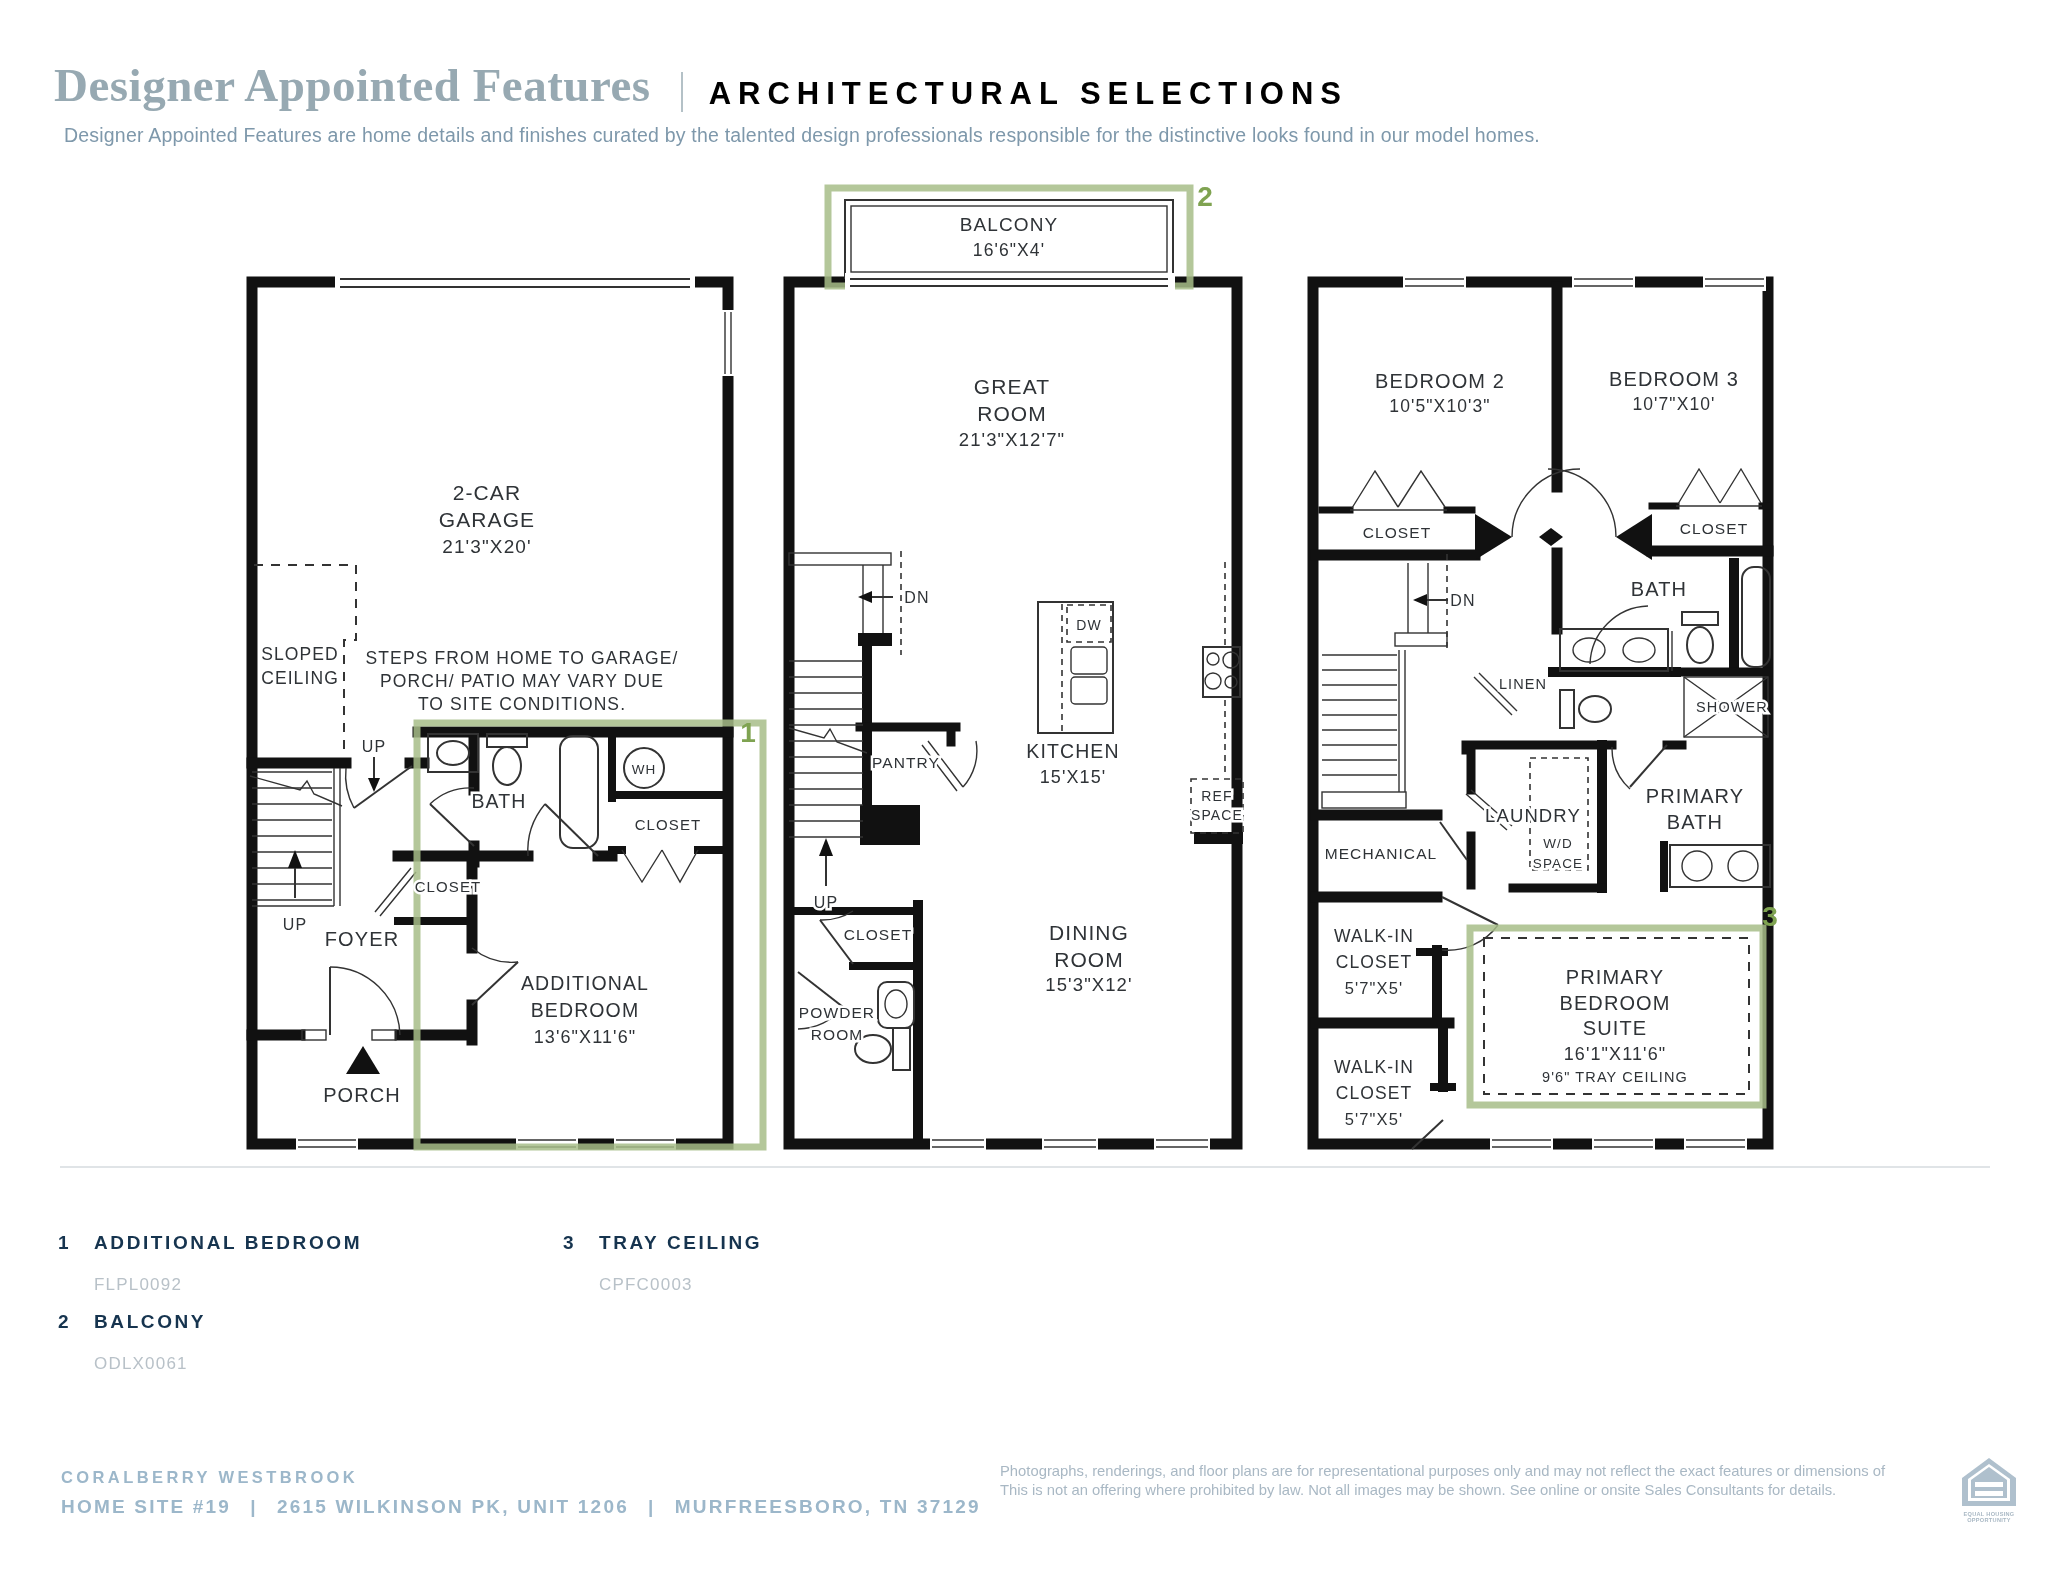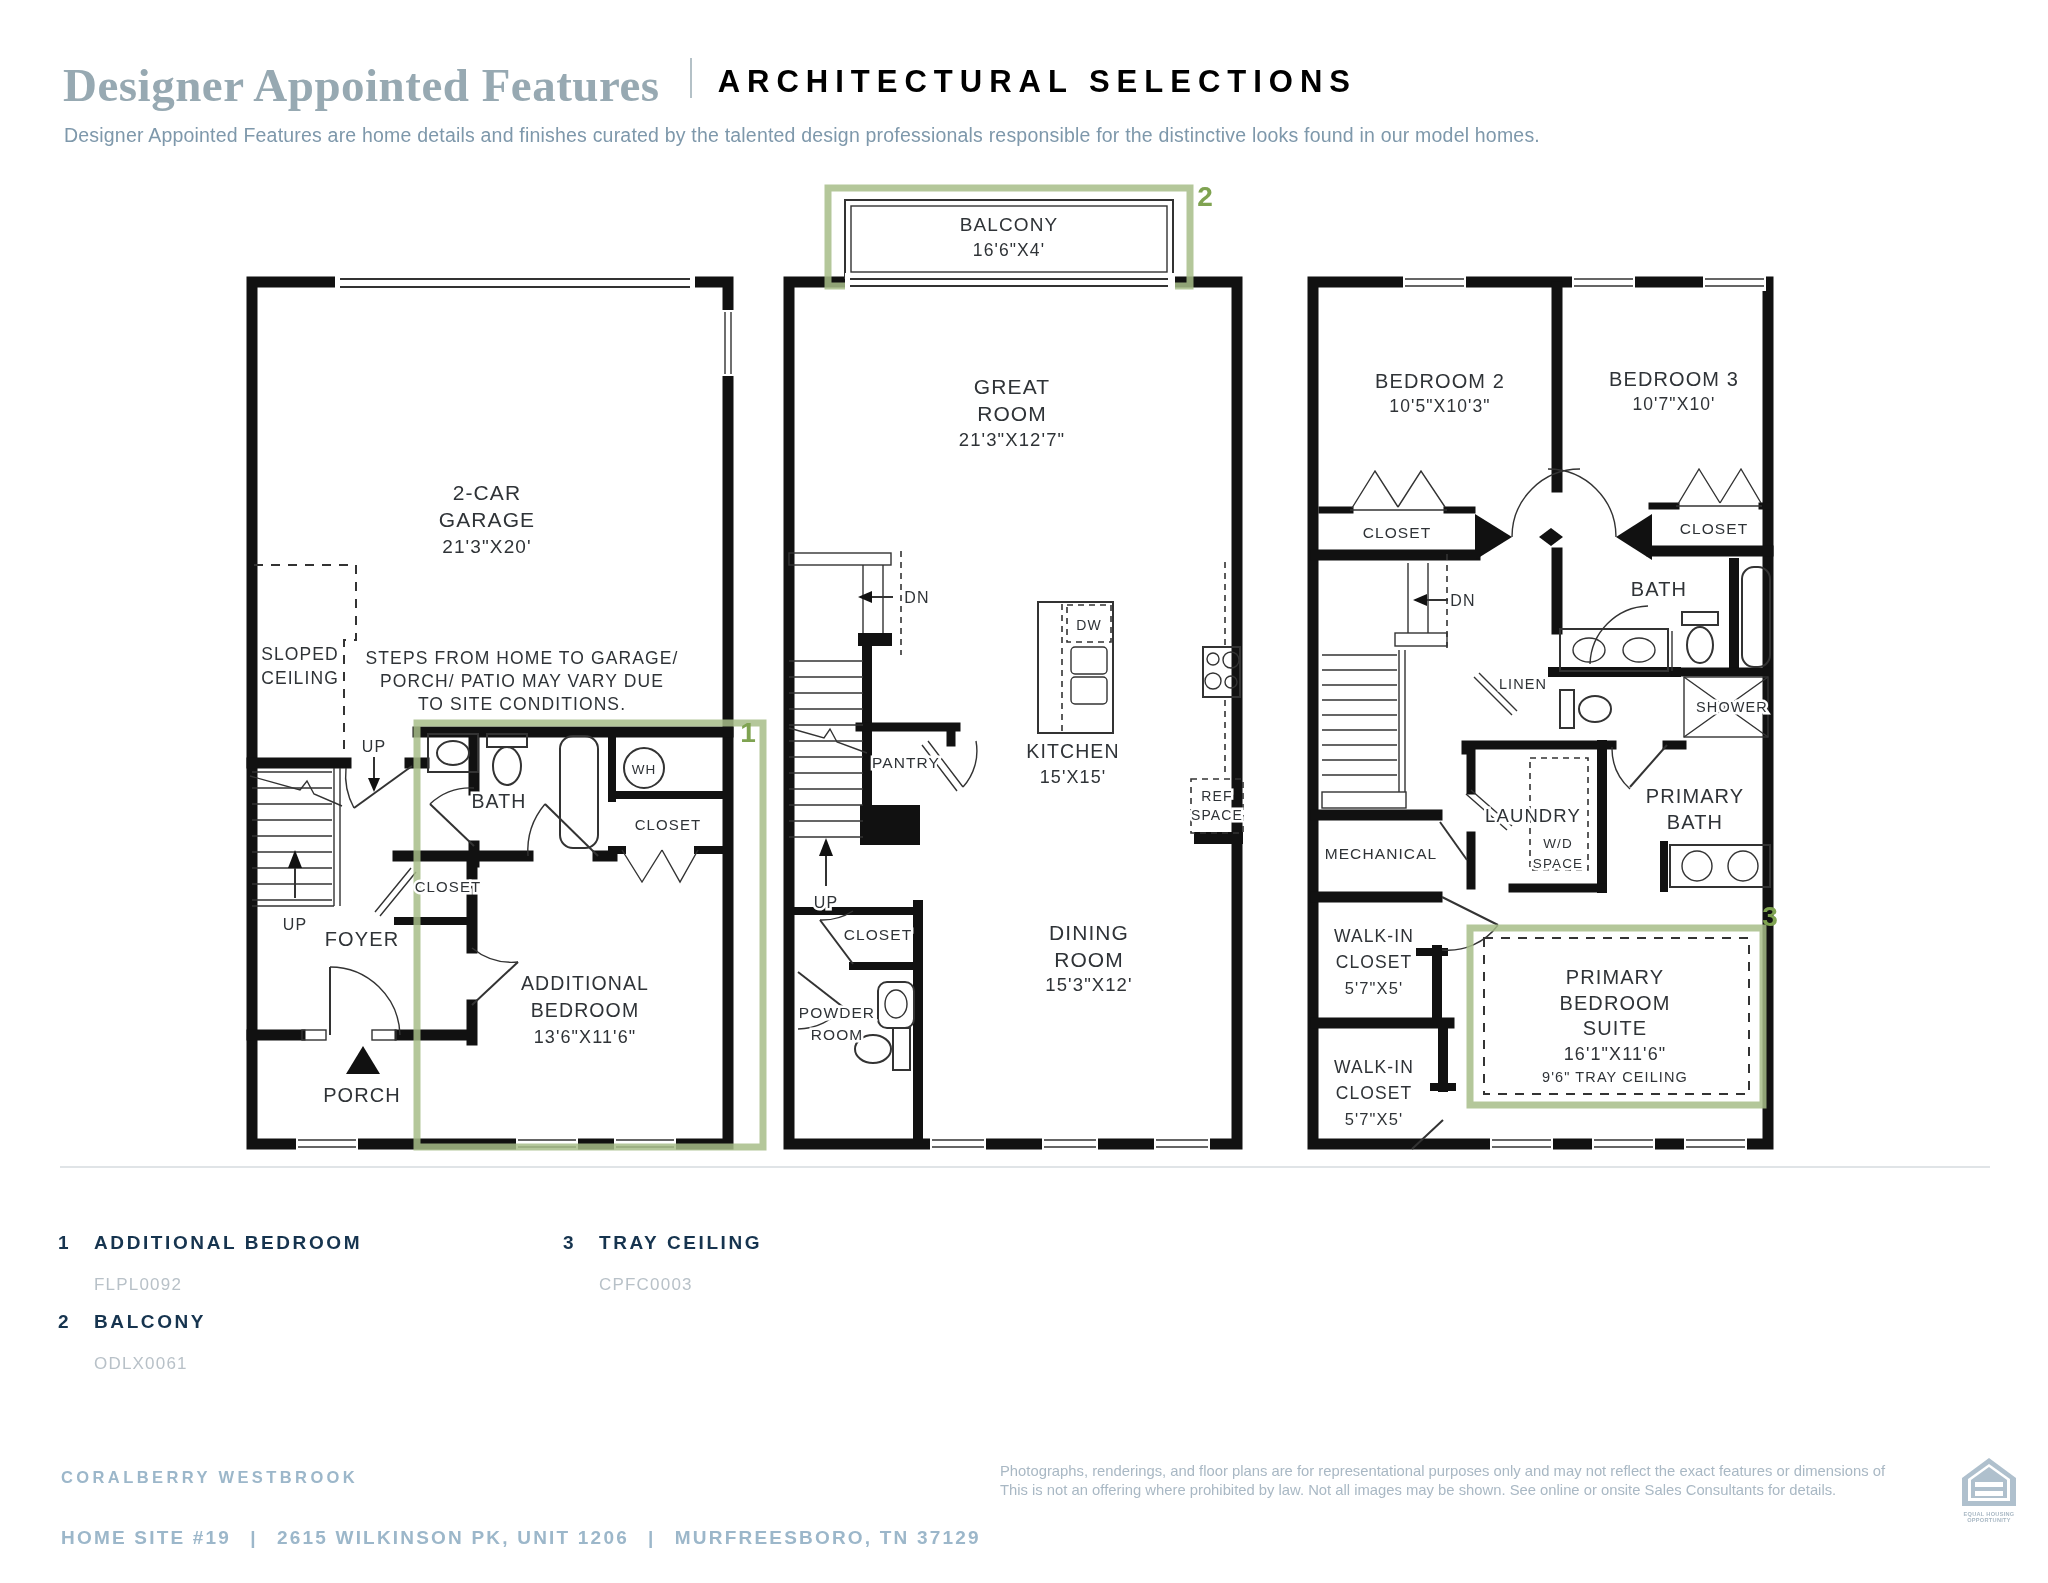--- a/index.html
+++ b/index.html
@@ -1,19 +1,19 @@
 <!DOCTYPE html>
 <html><head>
 <meta charset="utf-8">
 <style>
   html,body{margin:0;padding:0;background:#fff;}
   #root{position:relative;width:2048px;height:1583px;background:#fff;overflow:hidden;
         font-family:"Liberation Sans",sans-serif;}
   
-  .hdr{position:absolute;left:63px;top:58px;display:flex;align-items:flex-start;}
+  .hdr{position:absolute;left:54px;top:58px;display:flex;align-items:flex-end;}
   .title{font-family:"Liberation Serif",serif;font-size:47px;font-weight:600;color:#97a9b2;letter-spacing:.5px;}
   .vbar{width:2px;height:40px;background:#b4c1c7;margin:0 26px 0 30px;}
   .section{font-size:31px;color:#000000;letter-spacing:7px;font-weight:700;padding-top:6px;}
   .subtitle{position:absolute;left:64px;top:124px;font-size:19.5px;color:#7e98ab;letter-spacing:.2px;}
   
   svg text{font-family:"Liberation Sans",sans-serif;fill:#2f3337;letter-spacing:1.1px;
            text-anchor:middle;paint-order:stroke;stroke:#ffffff;stroke-width:5px;font-weight:500;}
   svg text.mk{fill:#7fa351;font-weight:bold;stroke-width:0;letter-spacing:0;}
   .wall{stroke:#111;fill:none;stroke-linecap:square;}
   .thin{stroke:#333;stroke-width:2;fill:none;}
@@ -27,21 +27,21 @@
   .rule{position:absolute;left:60px;top:1166px;width:1930px;height:2px;background:#e0e4e7;}
   
   .legend-item{position:absolute;white-space:nowrap;}
   .lnum{font-size:19px;font-weight:bold;color:#16344f;letter-spacing:1px;display:inline-block;width:36px;}
   .llabel{font-size:19px;font-weight:bold;color:#16344f;letter-spacing:2.6px;margin-top:48px;}
   .lcode{font-size:17px;color:#b8c1c8;letter-spacing:1.2px;margin-top:21px;padding-left:36px;font-weight:500;}
   
   .f-community{position:absolute;left:61px;top:1468px;font-size:16.5px;font-weight:bold;
                color:#9cb7ca;letter-spacing:3.4px;}
   .f-address{position:absolute;left:61px;top:1496px;font-size:19px;font-weight:bold;
-             color:#9cb7ca;letter-spacing:2.2px;margin-top:31px;}
+             color:#9cb7ca;letter-spacing:2.2px;}
   .f-disc{position:absolute;left:1000px;top:1462px;width:950px;text-align:left;
           font-size:14.8px;line-height:1.3;color:#a9b8c4;}
   .f-logo{position:absolute;left:1962px;top:1458px;width:54px;text-align:center;}
   .f-logo-txt{font-size:5.6px;color:#a9b8c4;font-weight:bold;letter-spacing:.3px;margin-top:1px;}
 </style>
 </head>
 <body>
 
 <div id="root">
 

